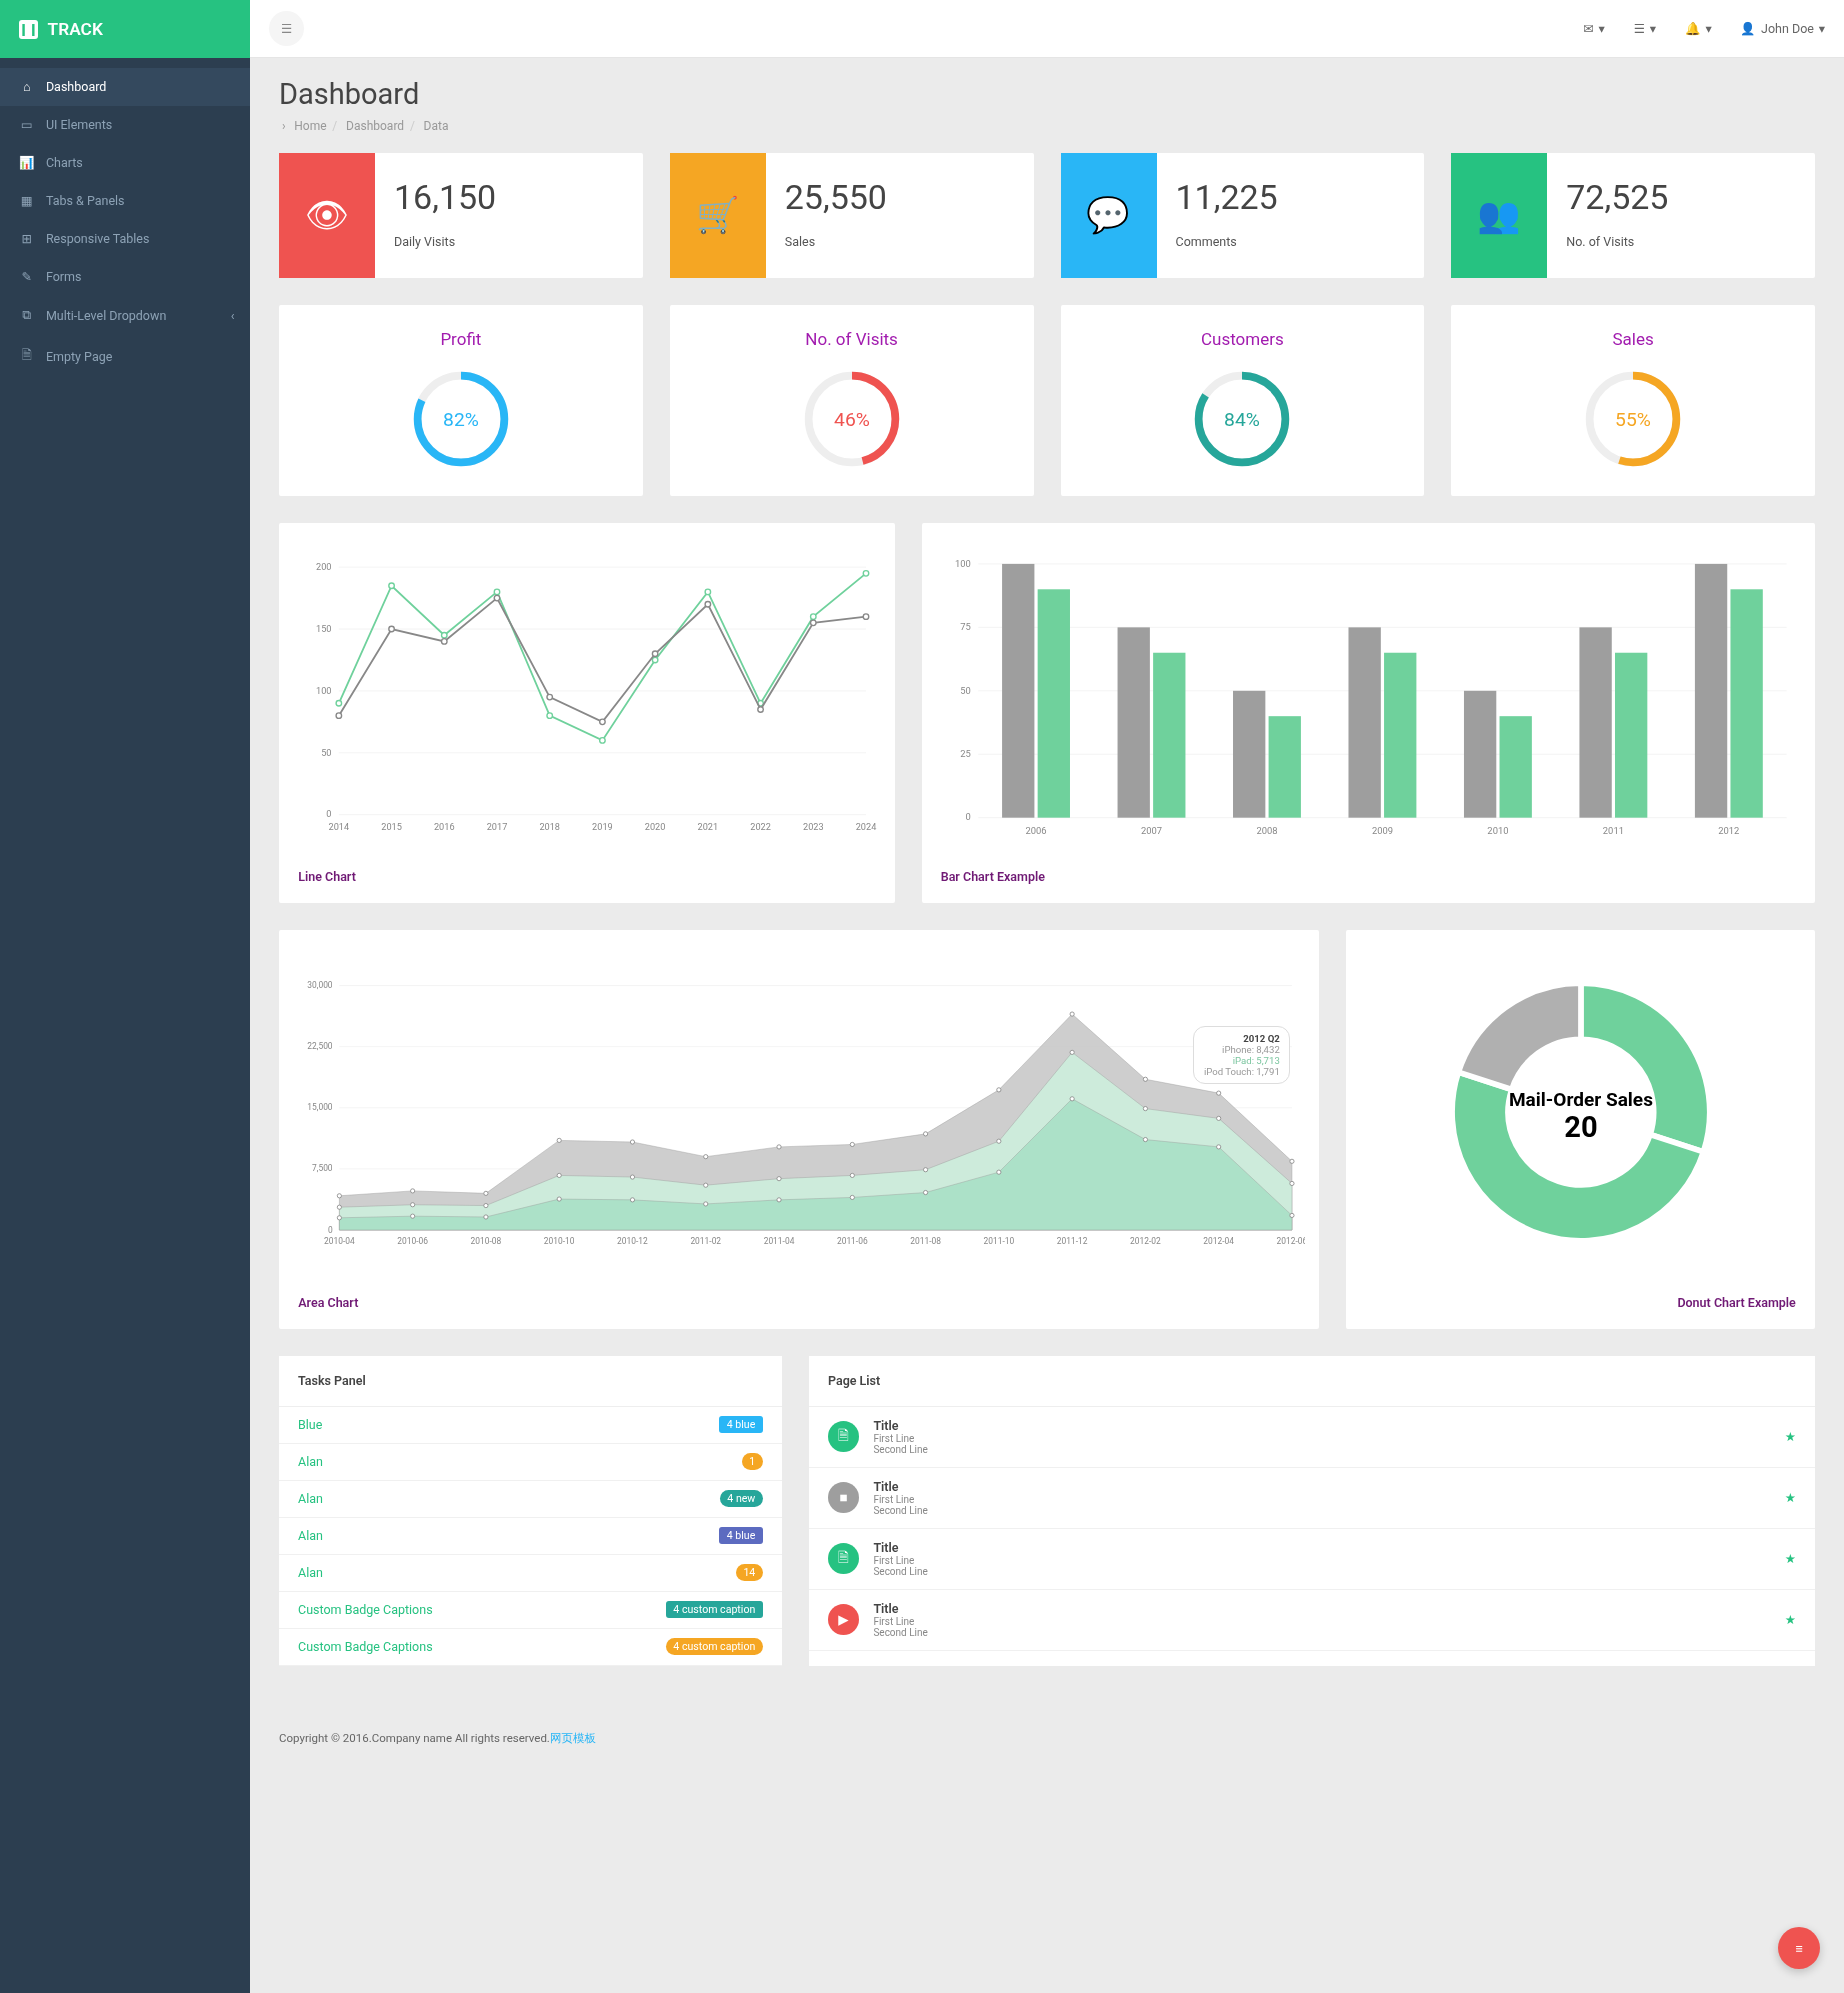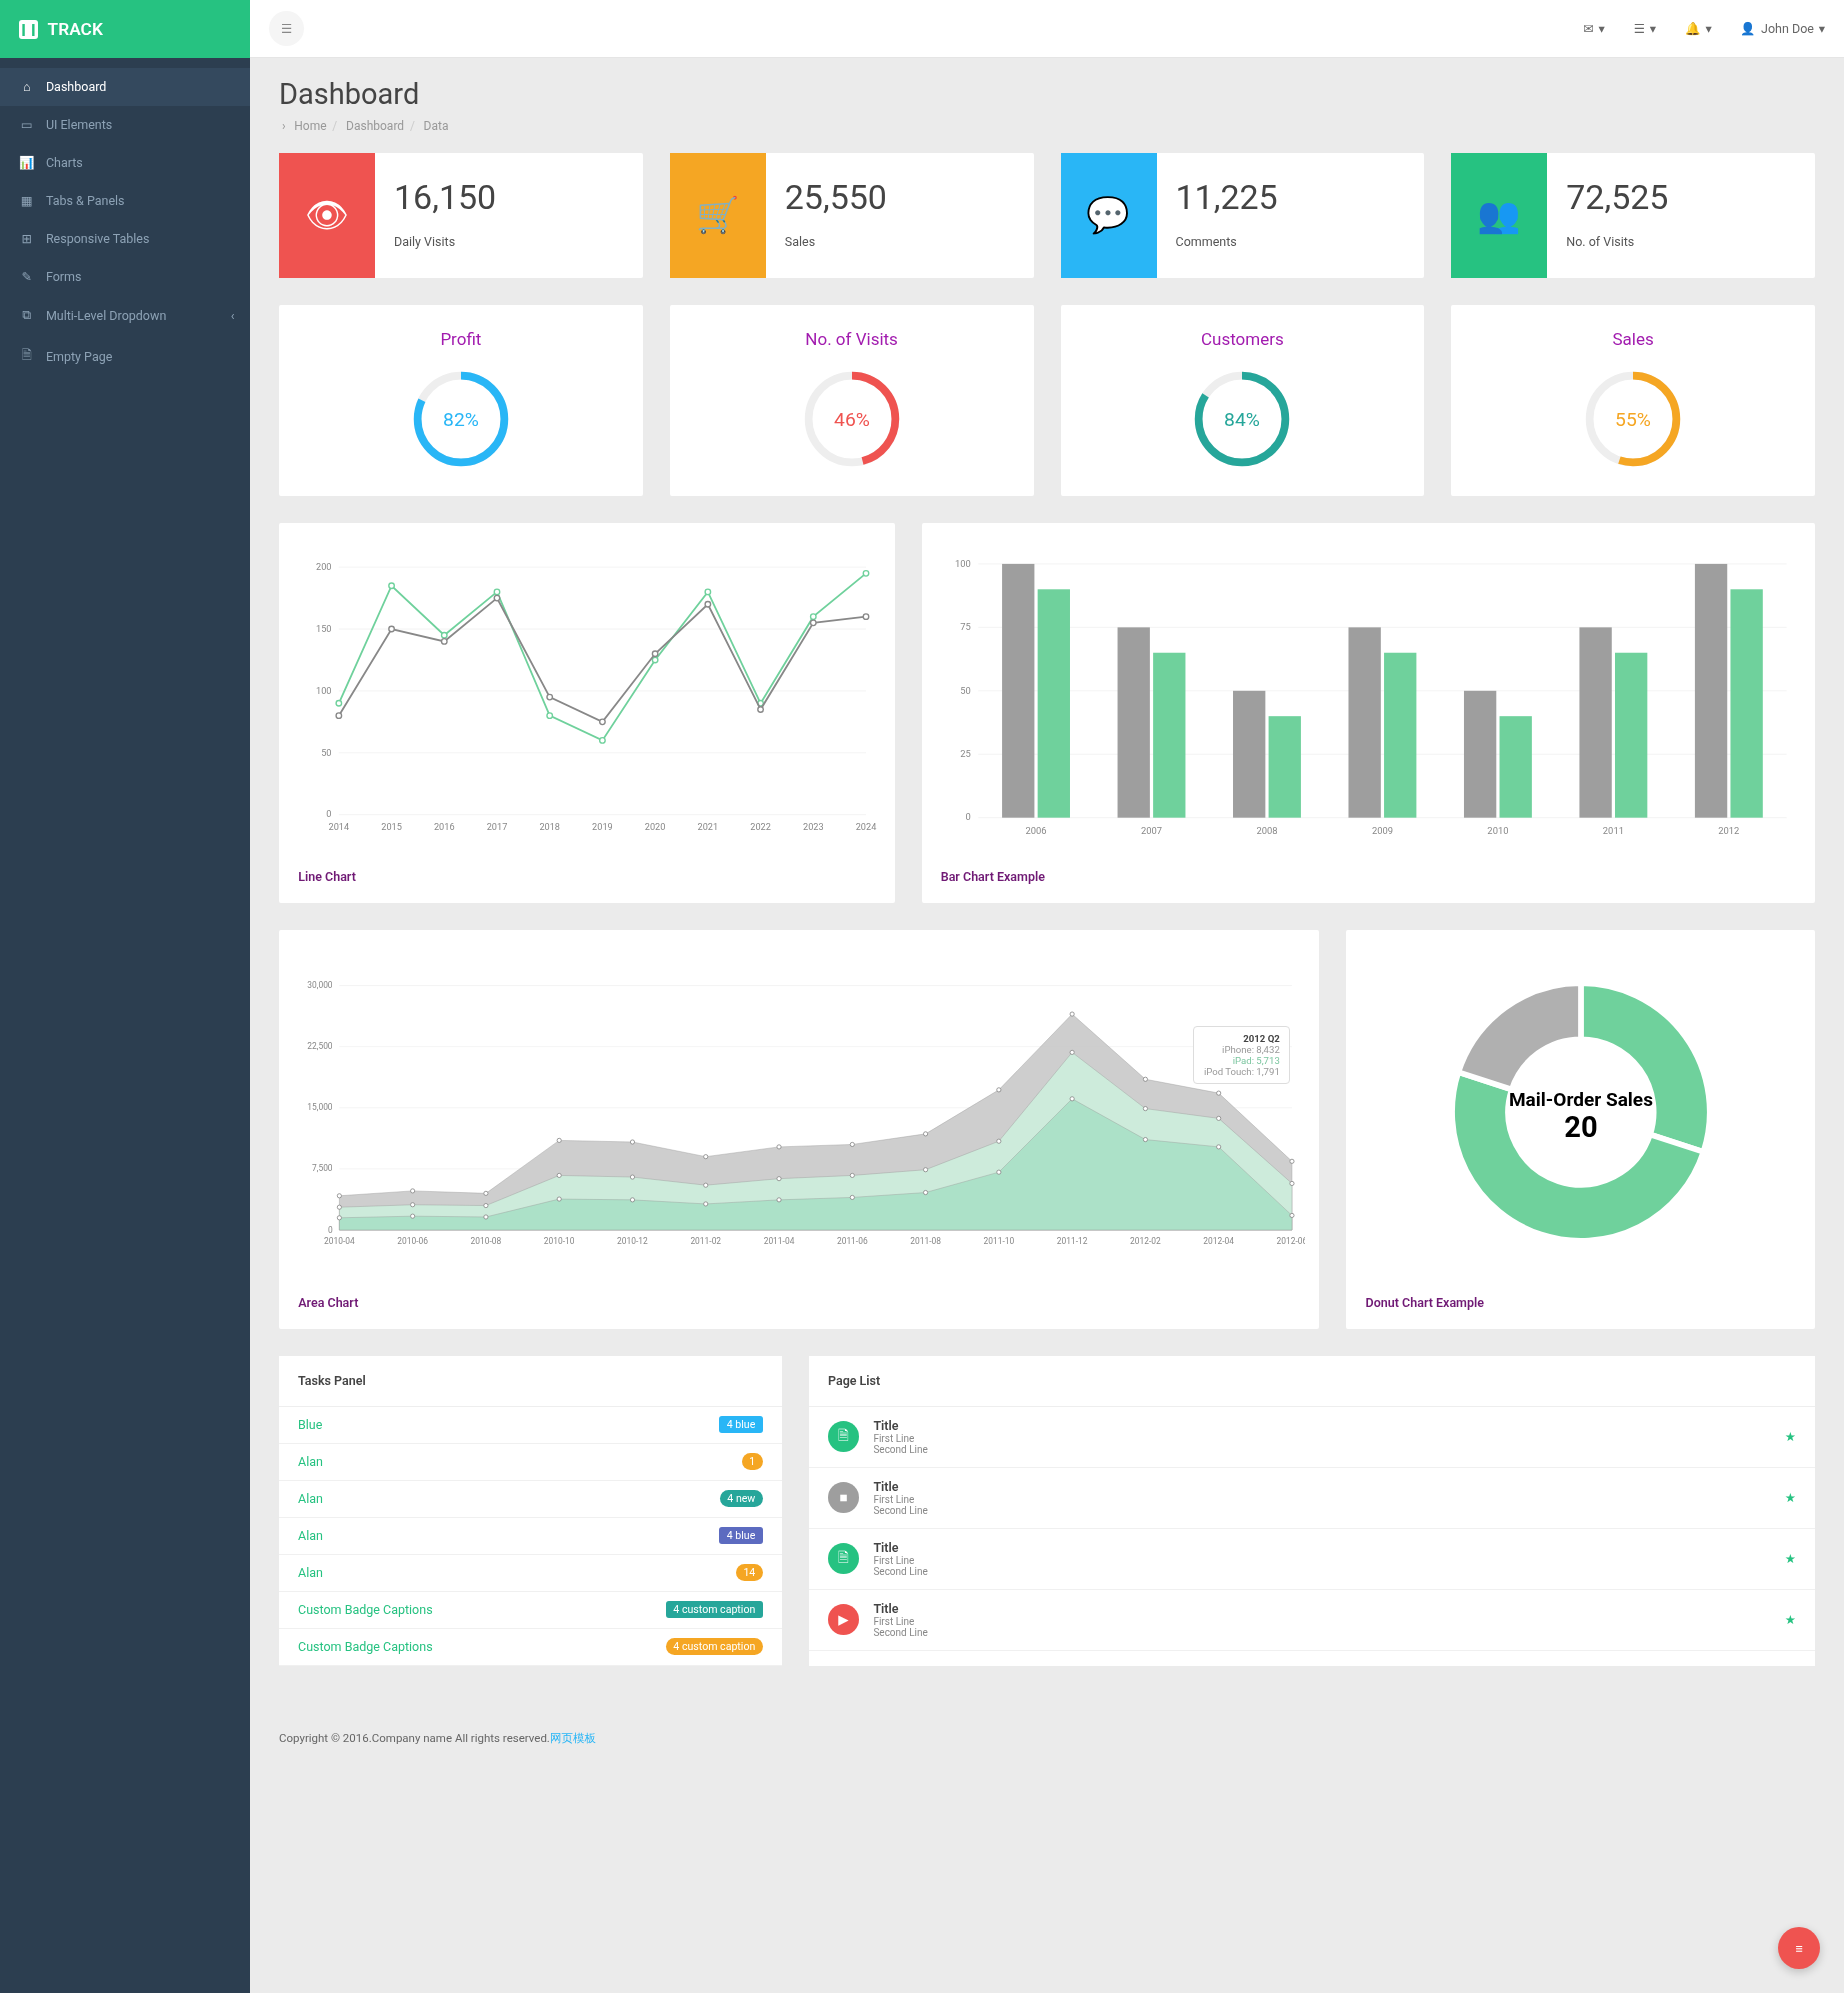--- a/index.html
+++ b/index.html
@@ -29,21 +29,21 @@
 .stat-num { font-size:34px; color:#444; margin-bottom:17.3px; }
 .stat-lbl { font-size:12.5px; color:#555; }
 .bg-red{background:#ef5350;} .bg-orange{background:#f5a623;} .bg-blue{background:#29b6f6;} .bg-green{background:#26c281;}
 .cstat { flex:1; padding:24px; text-align:center; }
 .cstat-title { font-size:17px; margin-bottom:17.3px; color:#a21caf; }
 .donut-svg { display:block; margin:0 auto; }
 .chart-card { flex:1; padding:14.4px; }
 .chart-caption { padding:11.5px 4.8px 4.8px; font-size:12.5px; font-weight:600; color:#701a75; }
 .axis-label { font-size:10px; fill:#888; }
 .grid-line { stroke:#e5e5e5; stroke-width:0.5; }
-.tooltip { position:absolute; background:rgba(255,255,255,0.95); border:1px solid #ddd; border-radius:4px; padding:5.8px 9.6px; font-size:9.6px; text-align:right; }
+.tooltip { position:absolute; background:rgba(255,255,255,0.95); border:1px solid #ddd; border-radius:12px; padding:5.8px 9.6px; font-size:9.6px; text-align:right; }
 .panel { flex:1; background:#fff; }
 .panel-head { padding:17.3px 19px; font-weight:600; border-bottom:1px solid #eee; }
 .task-list { list-style:none; }
 .task-list li { display:flex; align-items:center; padding:9.6px 19px; border-bottom:1px solid #f0f0f0; }
 .task-list li a { color:#26c281; text-decoration:none; font-size:12.5px; }
 .badge { margin-left:auto; padding:1.9px 7.7px; border-radius:2.9px; color:#fff; font-size:10.6px; }
 .b-red{background:#ef5350;} .b-blue{background:#29b6f6;} .b-orange{background:#f5a623;} .b-teal{background:#26a69a;} .b-blue2{background:#5c6bc0;}
 .badge.rounded { border-radius:9.6px; }
 .user-list { list-style:none; }
 .user-list li { display:flex; align-items:center; padding:11.5px 19px; gap:14.4px; border-bottom:1px solid #f0f0f0; }
@@ -356,21 +356,21 @@
       <div class="chart-caption">Area Chart</div>
     </div>
     <div class="card chart-card" style="flex:1;text-align:center">
       <svg id="donut-chart" width="100%" height="336" viewBox="0 0 300 300" style="font-size:13px">
           <path d="M150,35 A115,115 0 0 1 259.37149937394264,185.53695435311894 L211.818673559185,170.08610463437157 A65,65 0 0 0 150,85 Z" fill="#6fd19c" stroke="#fff" stroke-width="5"></path>
           <path d="M259.37149937394264,185.53695435311894 A115,115 0 0 1 40.628500626057345,114.46304564688101 L88.18132644081501,129.9138953656284 A65,65 0 0 0 211.818673559185,170.08610463437157 Z" fill="#6fd19c" stroke="#fff" stroke-width="5"></path>
           <path d="M40.628500626057345,114.46304564688101 A115,115 0 0 1 149.99999999999997,35 L150,85 A65,65 0 0 0 88.18132644081501,129.9138953656284 Z" fill="#b0b0b0" stroke="#fff" stroke-width="5"></path>
           <text x="150" y="145" text-anchor="middle" font-size="17" font-weight="bold">Mail-Order Sales</text>
           <text x="150" y="172" text-anchor="middle" font-size="26" font-weight="bold">20</text>
         </svg>
-      <div class="chart-caption" style="text-align:left">Donut Chart Example</div>
+      <div class="chart-caption" style="text-align:right">Donut Chart Example</div>
     </div>
   </div>
 
   <div class="row">
     <div class="panel" style="flex:0.5">
       <div class="panel-head">Tasks Panel</div>
       <ul class="task-list" id="task-list">
           <li>
             <a href="#">Blue</a>
             <span class="badge b-blue">4 blue</span>

